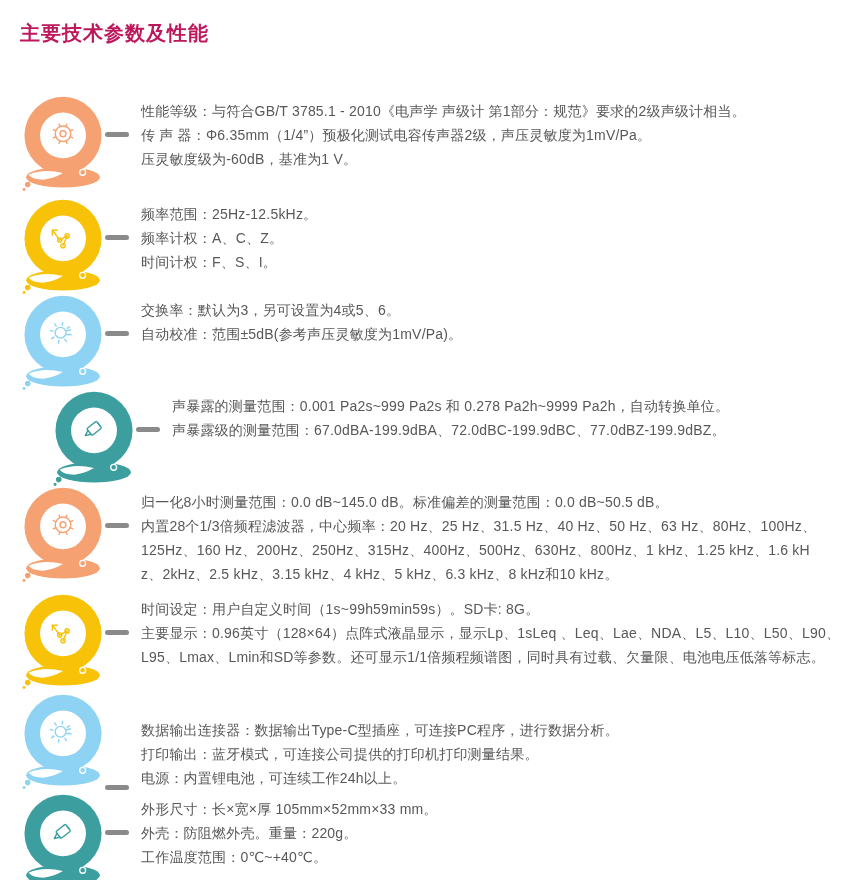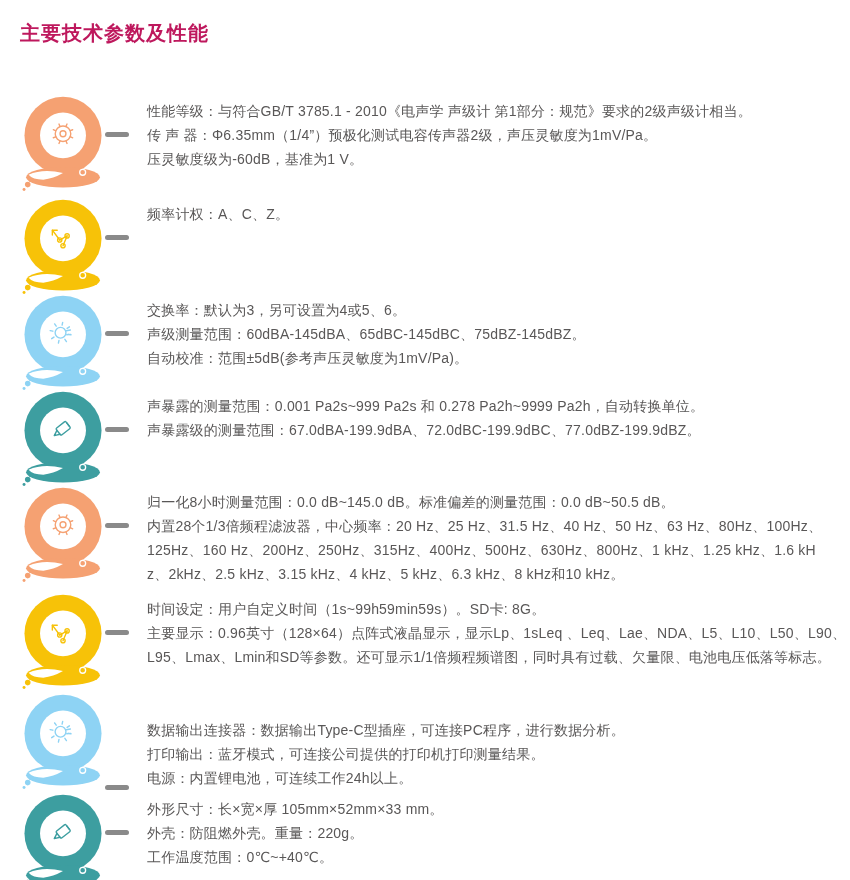--- a/index.html
+++ b/index.html
@@ -23,39 +23,39 @@
     width: 850px;
   }
   .spec-row {
     display: flex;
     align-items: flex-start;
     min-height: 96px;
   }
   .spec-row:nth-child(1) { margin-bottom: 7px; }
   .spec-row:nth-child(2) { margin-bottom: 0px; }
   .spec-row:nth-child(3) { margin-bottom: 0px; }
-  .spec-row:nth-child(4) { margin-bottom: 0px; }
+  .spec-row:nth-child(4) { margin-bottom: 0px; padding-left: 31px; }
   .spec-row:nth-child(5) { margin-bottom: 8px; }
   .spec-row:nth-child(6) { margin-bottom: 4px; }
   .spec-row:nth-child(7) { margin-bottom: 4px; align-items: flex-end; }
   .icon-wrap {
     flex: 0 0 auto;
     width: 82px; height: 96px;
     margin-left: 22px;
   }
   .dash {
     flex: 0 0 auto;
     width: 24px; height: 5px;
     border-radius: 2.5px;
     background: #8a8a8a;
     margin-top: 36px;
     margin-left: 1px;
   }
   .text-col {
-    margin-left: 18px;
+    margin-left: 12px;
     padding-top: 3px;
   }
   .text-col p {
     font-size: 14px;
     line-height: 24px;
     color: #595757;
     white-space: nowrap;
     letter-spacing: 0.2px;
   }
 </style>
@@ -104,21 +104,23 @@
     <line x1="46" y1="50" x2="37" y2="38" stroke="#f7c208" fill="none" stroke-width="1.7" stroke-linecap="round" stroke-linejoin="round"></line>
             <polyline points="37,44 37,38 43,38" stroke="#f7c208" fill="none" stroke-width="1.7" stroke-linecap="round" stroke-linejoin="round"></polyline>
             <line x1="46" y1="50" x2="55" y2="45" stroke="#f7c208" fill="none" stroke-width="1.7" stroke-linecap="round" stroke-linejoin="round"></line>
             <line x1="55" y1="45" x2="50" y2="57" stroke="#f7c208" fill="none" stroke-width="1.7" stroke-linecap="round" stroke-linejoin="round"></line>
             <circle cx="46" cy="50" r="2.6" stroke="#f7c208" fill="none" stroke-width="1.7" stroke-linecap="round" stroke-linejoin="round"></circle>
             <circle cx="55" cy="45" r="2.6" stroke="#f7c208" fill="none" stroke-width="1.7" stroke-linecap="round" stroke-linejoin="round"></circle>
             <circle cx="50" cy="57" r="2.6" stroke="#f7c208" fill="none" stroke-width="1.7" stroke-linecap="round" stroke-linejoin="round"></circle>
   </svg></div>
       <div class="dash"></div>
       <div class="text-col">
+        <p>频率范围：25Hz-12.5kHz。</p>
         <p>频率计权：A、C、Z。</p>
+        <p>时间计权：F、S、I。</p>
       </div>
     </div>
     <div class="spec-row">
       <div class="icon-wrap"><svg width="82" height="96" viewBox="0 0 100 117">
     <circle cx="50" cy="48" r="47" fill="#8ed3f4"></circle>
     <ellipse cx="50" cy="99" rx="45" ry="12.5" fill="#8ed3f4"></ellipse>
     <path d="M8 96 Q 26 88 50 94 Q 38 101 26 102 Q 13 102 8 96 Z" fill="#ffffff"></path>
     <circle cx="7" cy="108" r="3.4" fill="#8ed3f4"></circle>
     <circle cx="2.5" cy="114" r="1.8" fill="#8ed3f4"></circle>
     <circle cx="74" cy="93" r="3.6" fill="#8ed3f4" stroke="#ffffff" stroke-width="1.6"></circle>
@@ -130,21 +132,20 @@
           <line x1="45.1" y1="55.4" x2="44.4" y2="58.7" stroke="#8ed3f4" fill="none" stroke-width="1.7" stroke-linecap="round" stroke-linejoin="round"></line>
           <line x1="39.0" y1="51.3" x2="36.2" y2="53.2" stroke="#8ed3f4" fill="none" stroke-width="1.7" stroke-linecap="round" stroke-linejoin="round"></line>
           <line x1="37.6" y1="44.1" x2="34.3" y2="43.4" stroke="#8ed3f4" fill="none" stroke-width="1.7" stroke-linecap="round" stroke-linejoin="round"></line>
           <line x1="41.7" y1="38.0" x2="39.8" y2="35.2" stroke="#8ed3f4" fill="none" stroke-width="1.7" stroke-linecap="round" stroke-linejoin="round"></line>
           <line x1="48.9" y1="36.6" x2="49.6" y2="33.3" stroke="#8ed3f4" fill="none" stroke-width="1.7" stroke-linecap="round" stroke-linejoin="round"></line>
           <line x1="55.0" y1="40.7" x2="57.8" y2="38.8" stroke="#8ed3f4" fill="none" stroke-width="1.7" stroke-linecap="round" stroke-linejoin="round"></line>
   </svg></div>
       <div class="dash"></div>
       <div class="text-col">
         <p>交换率：默认为3，另可设置为4或5、6。</p>
-        <p>声级测量范围：60dBA-145dBA、65dBC-145dBC、75dBZ-145dBZ。</p>
         <p>自动校准：范围±5dB(参考声压灵敏度为1mV/Pa)。</p>
       </div>
     </div>
     <div class="spec-row">
       <div class="icon-wrap"><svg width="82" height="96" viewBox="0 0 100 117">
     <circle cx="50" cy="48" r="47" fill="#3d9ea0"></circle>
     <ellipse cx="50" cy="99" rx="45" ry="12.5" fill="#3d9ea0"></ellipse>
     <path d="M8 96 Q 26 88 50 94 Q 38 101 26 102 Q 13 102 8 96 Z" fill="#ffffff"></path>
     <circle cx="7" cy="108" r="3.4" fill="#3d9ea0"></circle>
     <circle cx="2.5" cy="114" r="1.8" fill="#3d9ea0"></circle>

